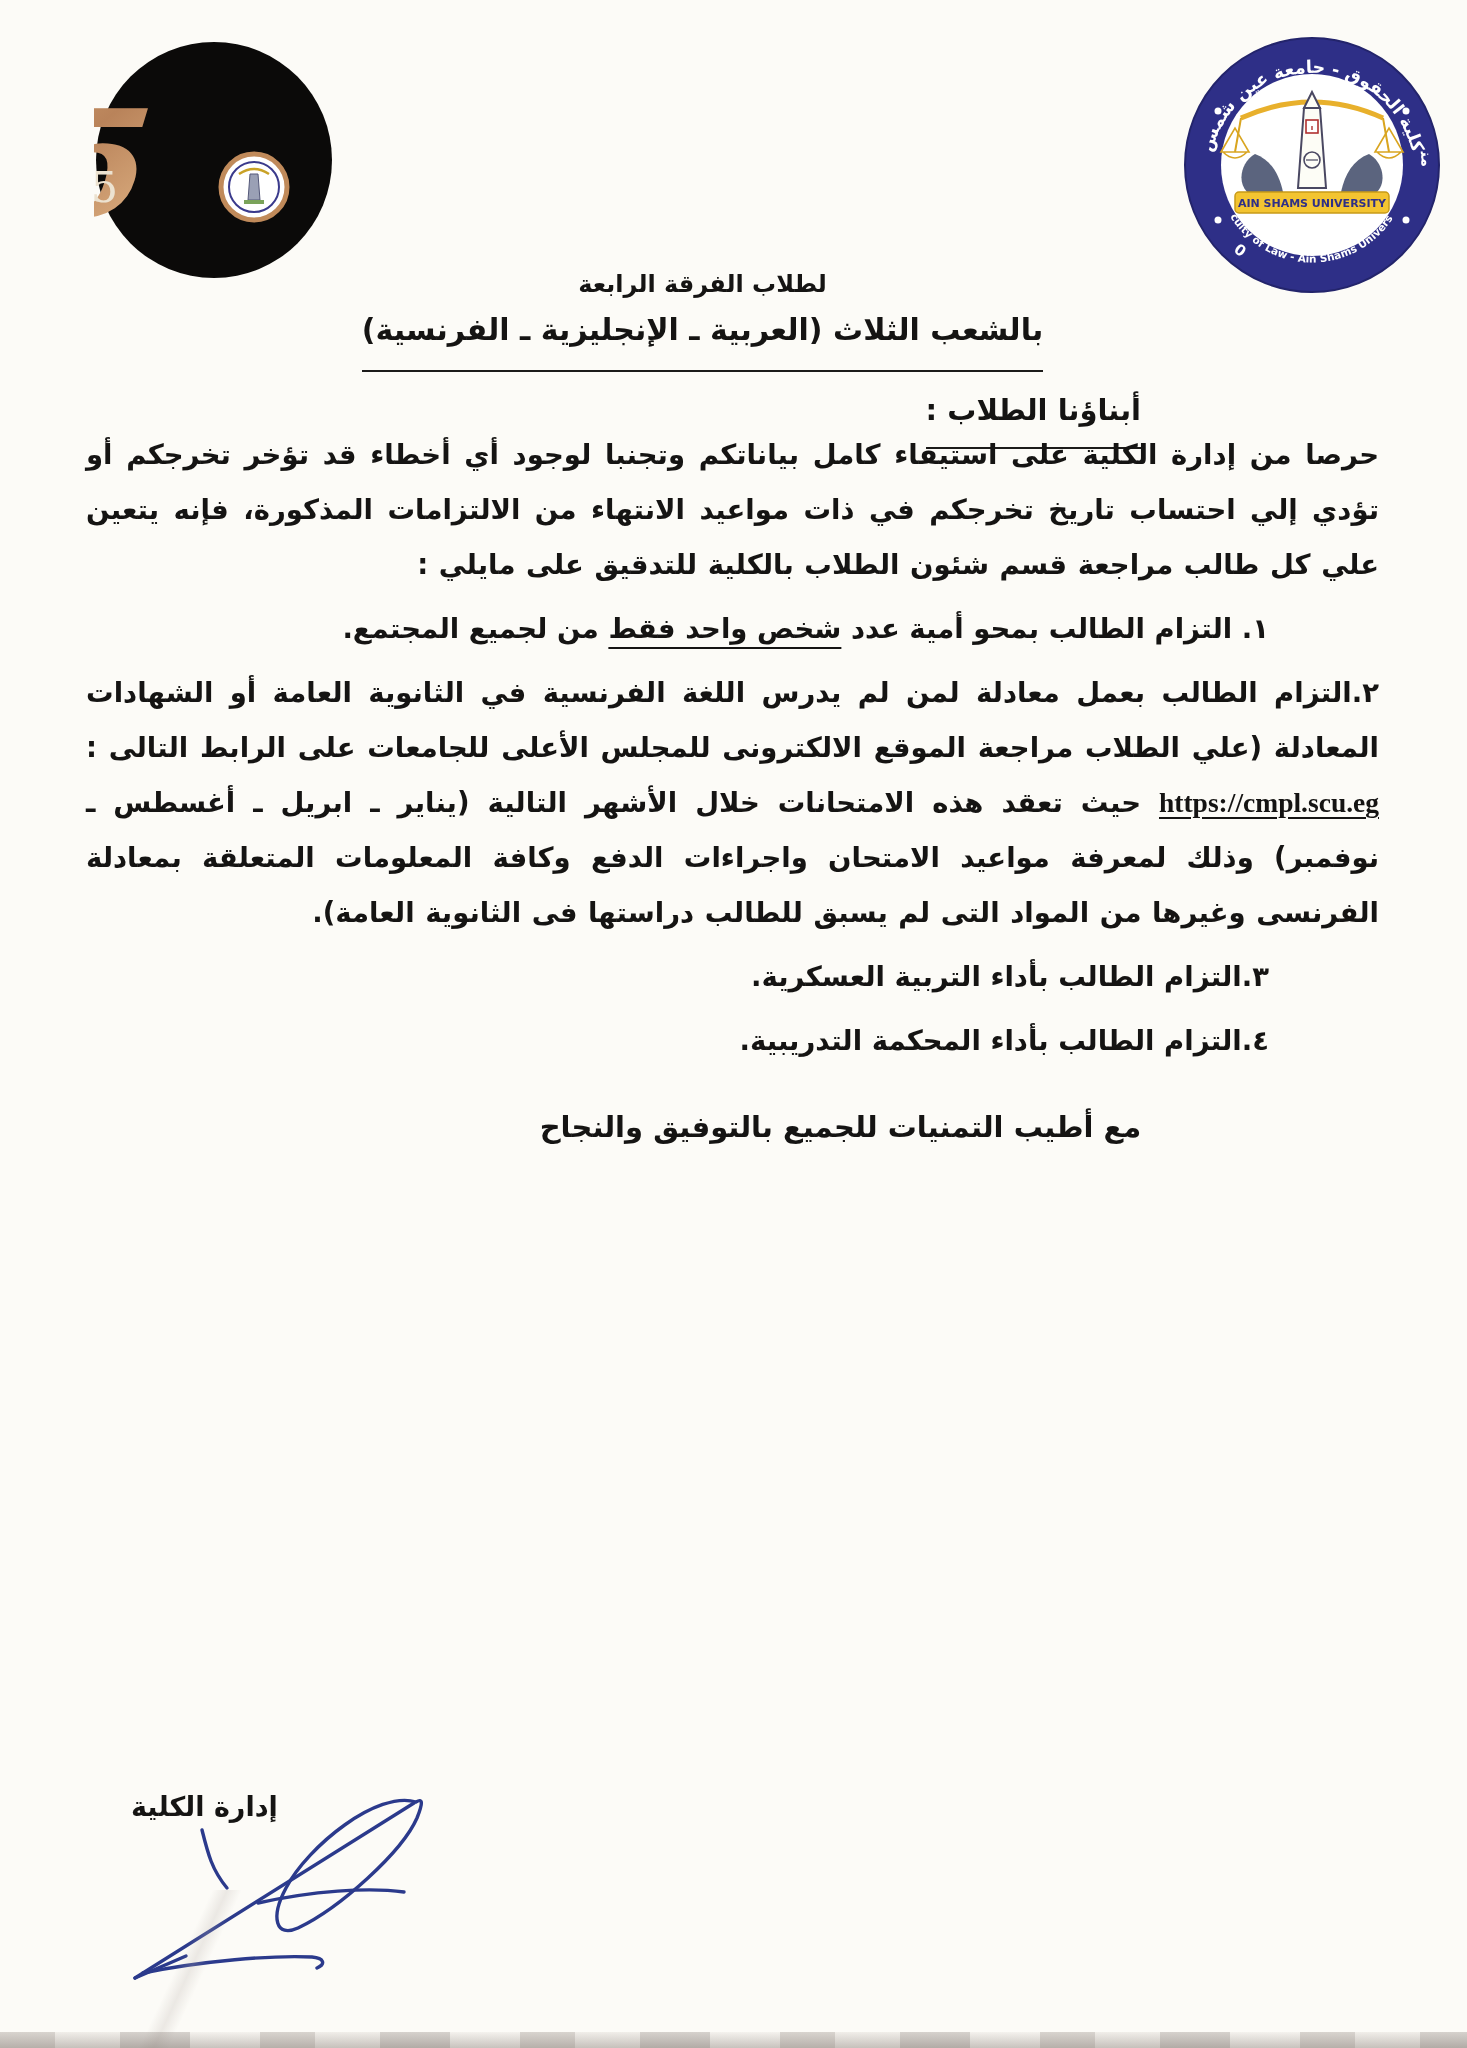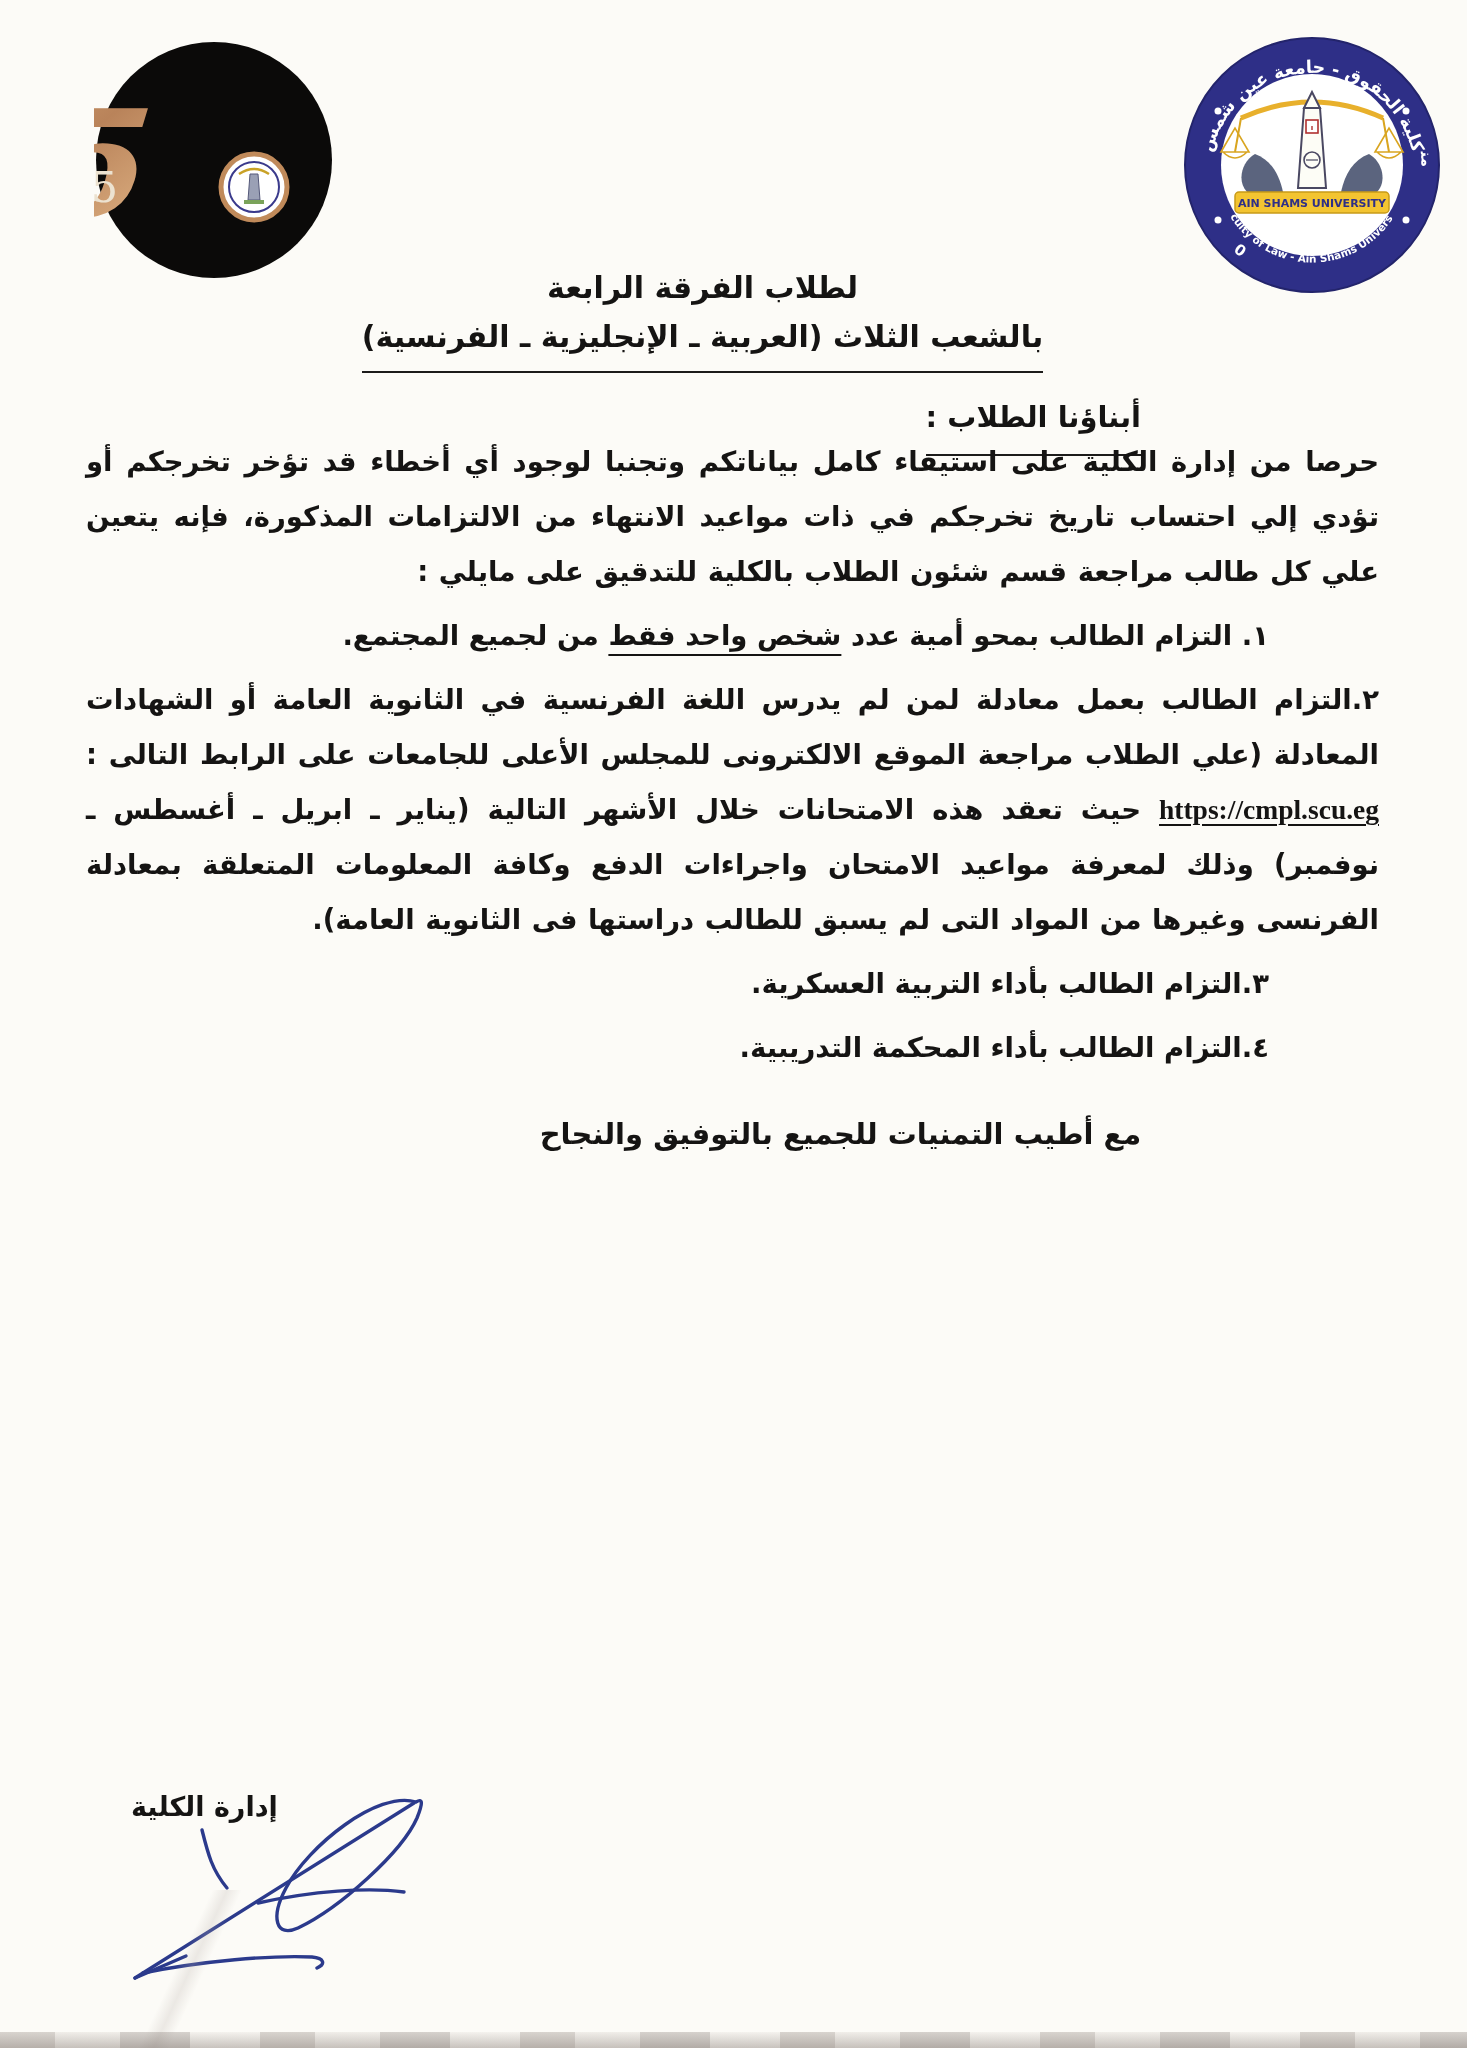--- a/index.html
+++ b/index.html
@@ -9,23 +9,23 @@
     font-family:"DejaVu Sans","Liberation Sans",sans-serif;
     color:#151413;
     -webkit-font-smoothing:antialiased;
   }
   .doc{
     position:absolute;top:270px;left:86px;right:88px;
     direction:rtl;font-weight:700;
   }
   .headings{text-align:center;transform:translateX(-30px);}
   .title{font-size:46px;font-weight:800;letter-spacing:0;margin:0 0 20px 0;}
-  .subtitle1{font-size:30px;margin:0 0 14px 0;text-align:center;}
+  .subtitle1{font-size:24px;margin:0 0 14px 0;text-align:center;}
   .subtitle2{font-size:30px;margin:0;}
-  .subtitle2 .u-wrap{border-bottom:2.5px solid #1c1b1a;padding-bottom:17px;}
+  .subtitle2 .u-wrap{border-bottom:2.5px solid #1c1b1a;padding-bottom:23px;}
   .salutation{margin-top:46px;padding-right:238px;font-size:29px;}
   .salutation .u-wrap{border-bottom:2.5px solid #1c1b1a;padding-bottom:20px;}
   p.body-par{
     font-size:27.5px;line-height:55px;margin:0;
     text-align:justify;text-align-last:right;
     word-spacing:1px;
   }
   .intro{margin-top:16px;}
   .list-item{
     font-size:27.5px;line-height:55px;

